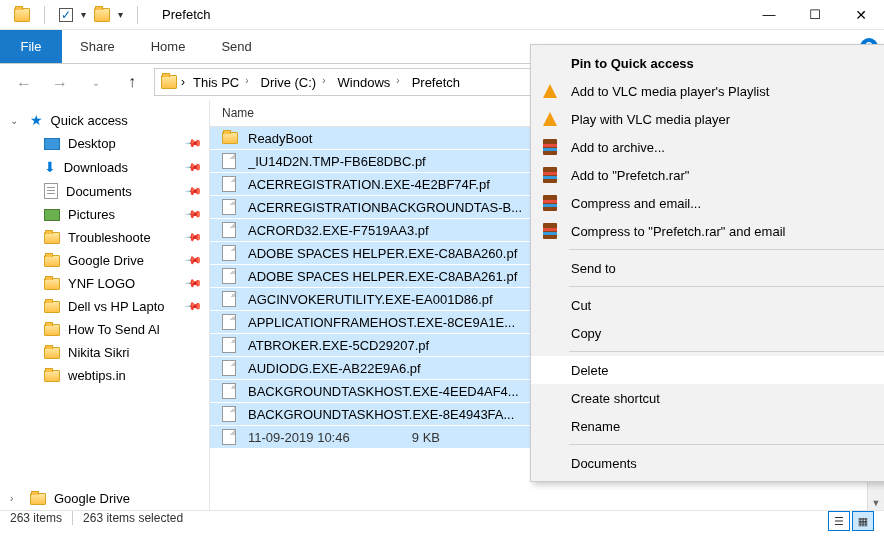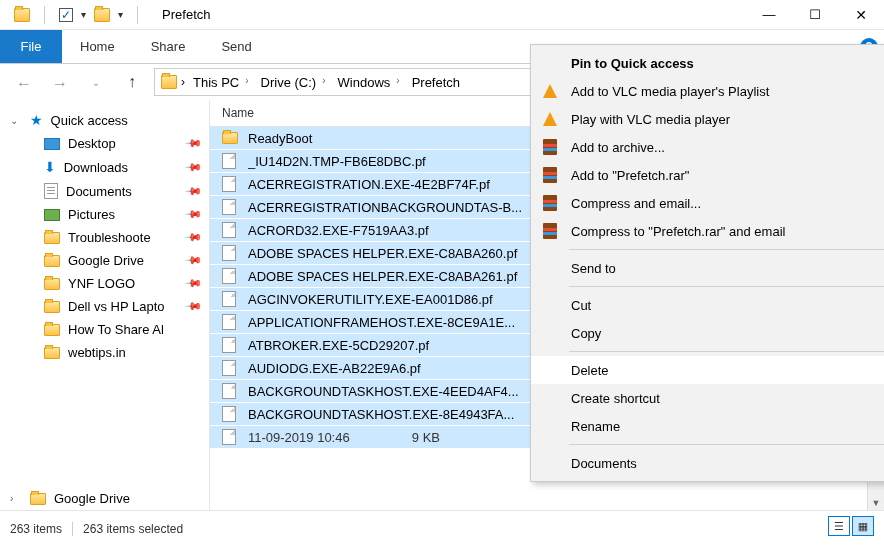--- a/index.html
+++ b/index.html
@@ -62,21 +62,21 @@
 .filerow .filename { flex:1; white-space:nowrap; overflow:hidden; text-overflow:ellipsis;}
 .filerow .date { width:140px; color:#333;}
 .filerow .size { width:60px; text-align:right; color:#333; padding-right:8px;}
 .file-ico { width:14px; height:16px; background:#fff; border:1px solid #999; position:relative;}
 .file-ico::before { content:''; position:absolute; top:0; right:0; width:5px; height:5px; background:linear-gradient(135deg,transparent 50%,#ccc 50%);}
 .scrollbar-v { position:absolute; right:0; top:28px; bottom:0; width:17px; background:#f0f0f0; border-left:1px solid #ddd;}
 .scrollbar-v .thumb { position:absolute; top:14px; left:2px; right:2px; height:30px; background:#c2c2c2;}
 .scrollbar-v .arr { position:absolute; left:0; right:0; height:14px; text-align:center; color:#666; font-size:9px; line-height:14px;}
 
 
-.statusbar { height: 26px; border-top:1px solid #e5e5e5; display:flex; align-items:flex-end; padding:0 10px; font-size:12px; color:#333;}
+.statusbar { height: 26px; border-top:1px solid #e5e5e5; display:flex; align-items:flex-start; padding:0 10px; font-size:12px; color:#333;}
 .statusbar .sep2 { width:1px; height:14px; background:#ccc; margin:0 10px;}
 .statusbar .viewbtns { margin-left:auto; display:flex; gap:2px;}
 .statusbar .vb { width:22px; height:20px; border:1px solid #0078d7; display:flex; align-items:center; justify-content:center; font-size:11px;}
 .statusbar .vb.active { background:#cce8ff;}
 
 
 .folder-ico { background: linear-gradient(#ffe79e,#ffc048); border:1px solid #d9a521; border-radius:1px; position:relative;}
 .folder-ico::before { content:''; position:absolute; top:-3px; left:0; width:6px; height:3px; background:#ffc048; border:1px solid #d9a521; border-bottom:none;}
 
 
@@ -109,22 +109,22 @@
   </div>
   <div class="winbtns">
     <div>—</div>
     <div>☐</div>
     <div class="close">✕</div>
   </div>
 </div>
 
 <div class="ribbon">
   <div class="filetab">File</div>
+  <div class="tab">Share</div>
   <div class="tab">Home</div>
-  <div class="tab">Share</div>
   <div class="tab">Send</div>
   <div class="expand">⌄</div>
   <div class="help">
       <div class="help-circle">?</div>
     </div>
 </div>
 
 <div class="addrrow">
   <div class="navbtn">←</div>
   <div class="navbtn">→</div>
@@ -205,21 +205,26 @@
       </div>
     <div class="treeitem">
         <span class="exp"></span>
         <span class="folder-ico" style="width:16px;height:12px"></span>
         <span>Dell vs HP Lapto</span>
         <span class="pin">📌</span>
       </div>
     <div class="treeitem">
         <span class="exp"></span>
         <span class="folder-ico" style="width:16px;height:12px"></span>
-        <span>How To Share Al</span>
+        <span>How To Send Al</span>
+      </div>
+    <div class="treeitem">
+        <span class="exp"></span>
+        <span class="folder-ico" style="width:16px;height:12px"></span>
+        <span>Nikita Sikri</span>
       </div>
     <div class="treeitem">
         <span class="exp"></span>
         <span class="folder-ico" style="width:16px;height:12px"></span>
         <span>webtips.in</span>
       </div>
     <div class="treeitem top gd-bottom">
         <span class="exp">›</span>
         <span class="folder-ico" style="width:16px;height:12px"></span>
         <span>Google Drive</span>

